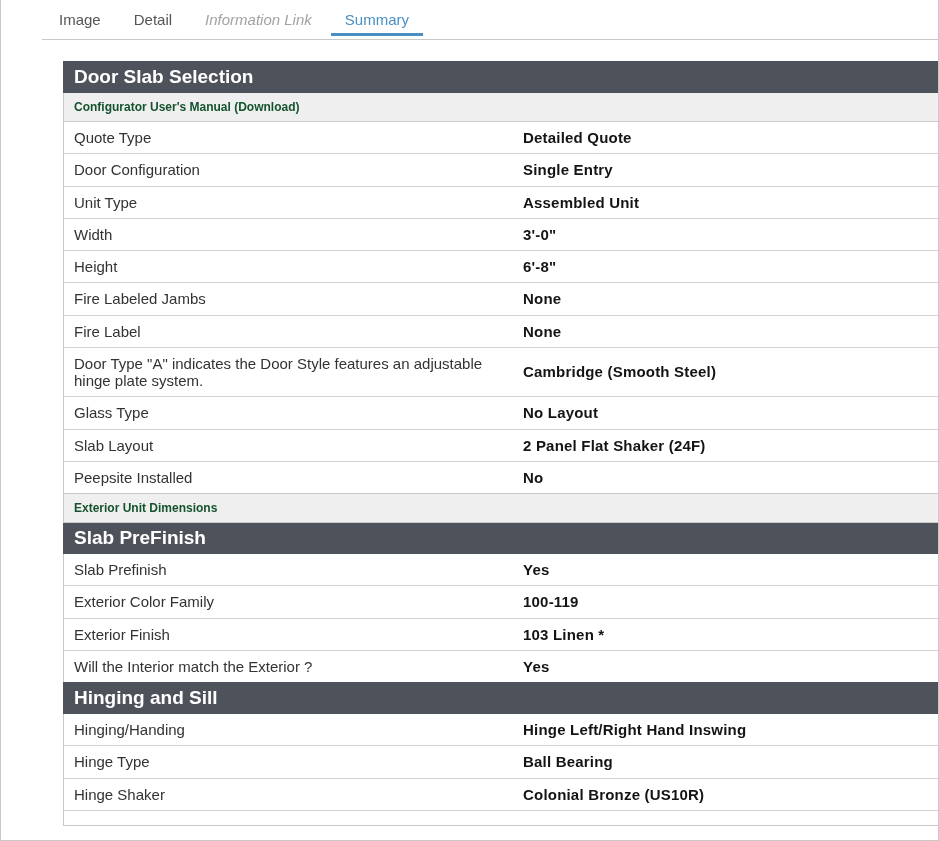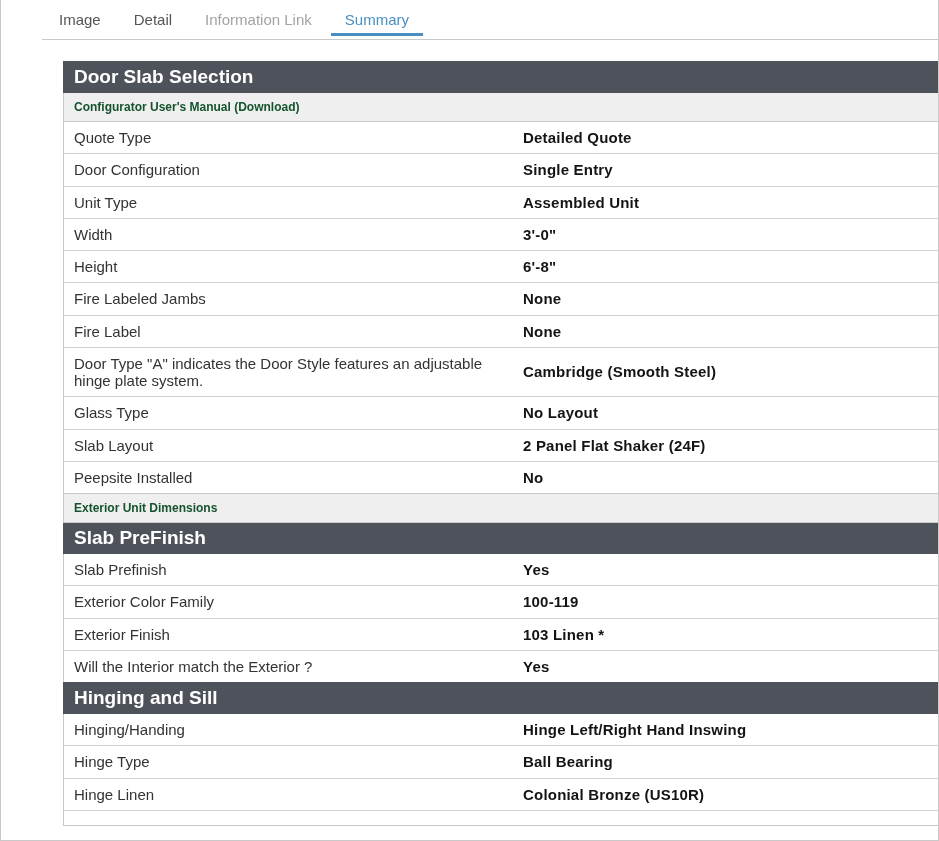--- a/index.html
+++ b/index.html
@@ -29,21 +29,21 @@
   }
   .tab {
     font-size: 15px;
     padding: 9px 14px 5px 14px;
     margin: 0 2px 3px 3px;
     color: #555;
     border-bottom: 3px solid transparent;
     cursor: pointer;
     white-space: nowrap;
   }
-  .tab.muted  { color: #a3a3a3; }
+  .tab.muted  { color: #a3a3a3; font-style: italic; }
   .tab.active {
     color: var(--accent, #4a8fc4);
     border-bottom-color: var(--accent, #4a8fc4);
   }
   
   .content { padding: 21px 0 0 21px; }
   table.summary {
     width: 900px;
     border-collapse: collapse;
     border: 1px solid var(--border, #c9c9c9);
@@ -168,21 +168,21 @@
           </tr>
           <tr class="row">
             <td class="label">Hinging/Handing</td>
             <td class="value">Hinge Left/Right Hand Inswing</td>
           </tr>
           <tr class="row">
             <td class="label">Hinge Type</td>
             <td class="value">Ball Bearing</td>
           </tr>
           <tr class="row">
-            <td class="label">Hinge Linen</td>
+            <td class="label">Hinge Shaker</td>
             <td class="value">Colonial Bronze (US10R)</td>
           </tr>
           <tr class="row">
             <td class="label"></td>
             <td class="value"></td>
           </tr>
         </tbody>
     </table>
   </div>
 

